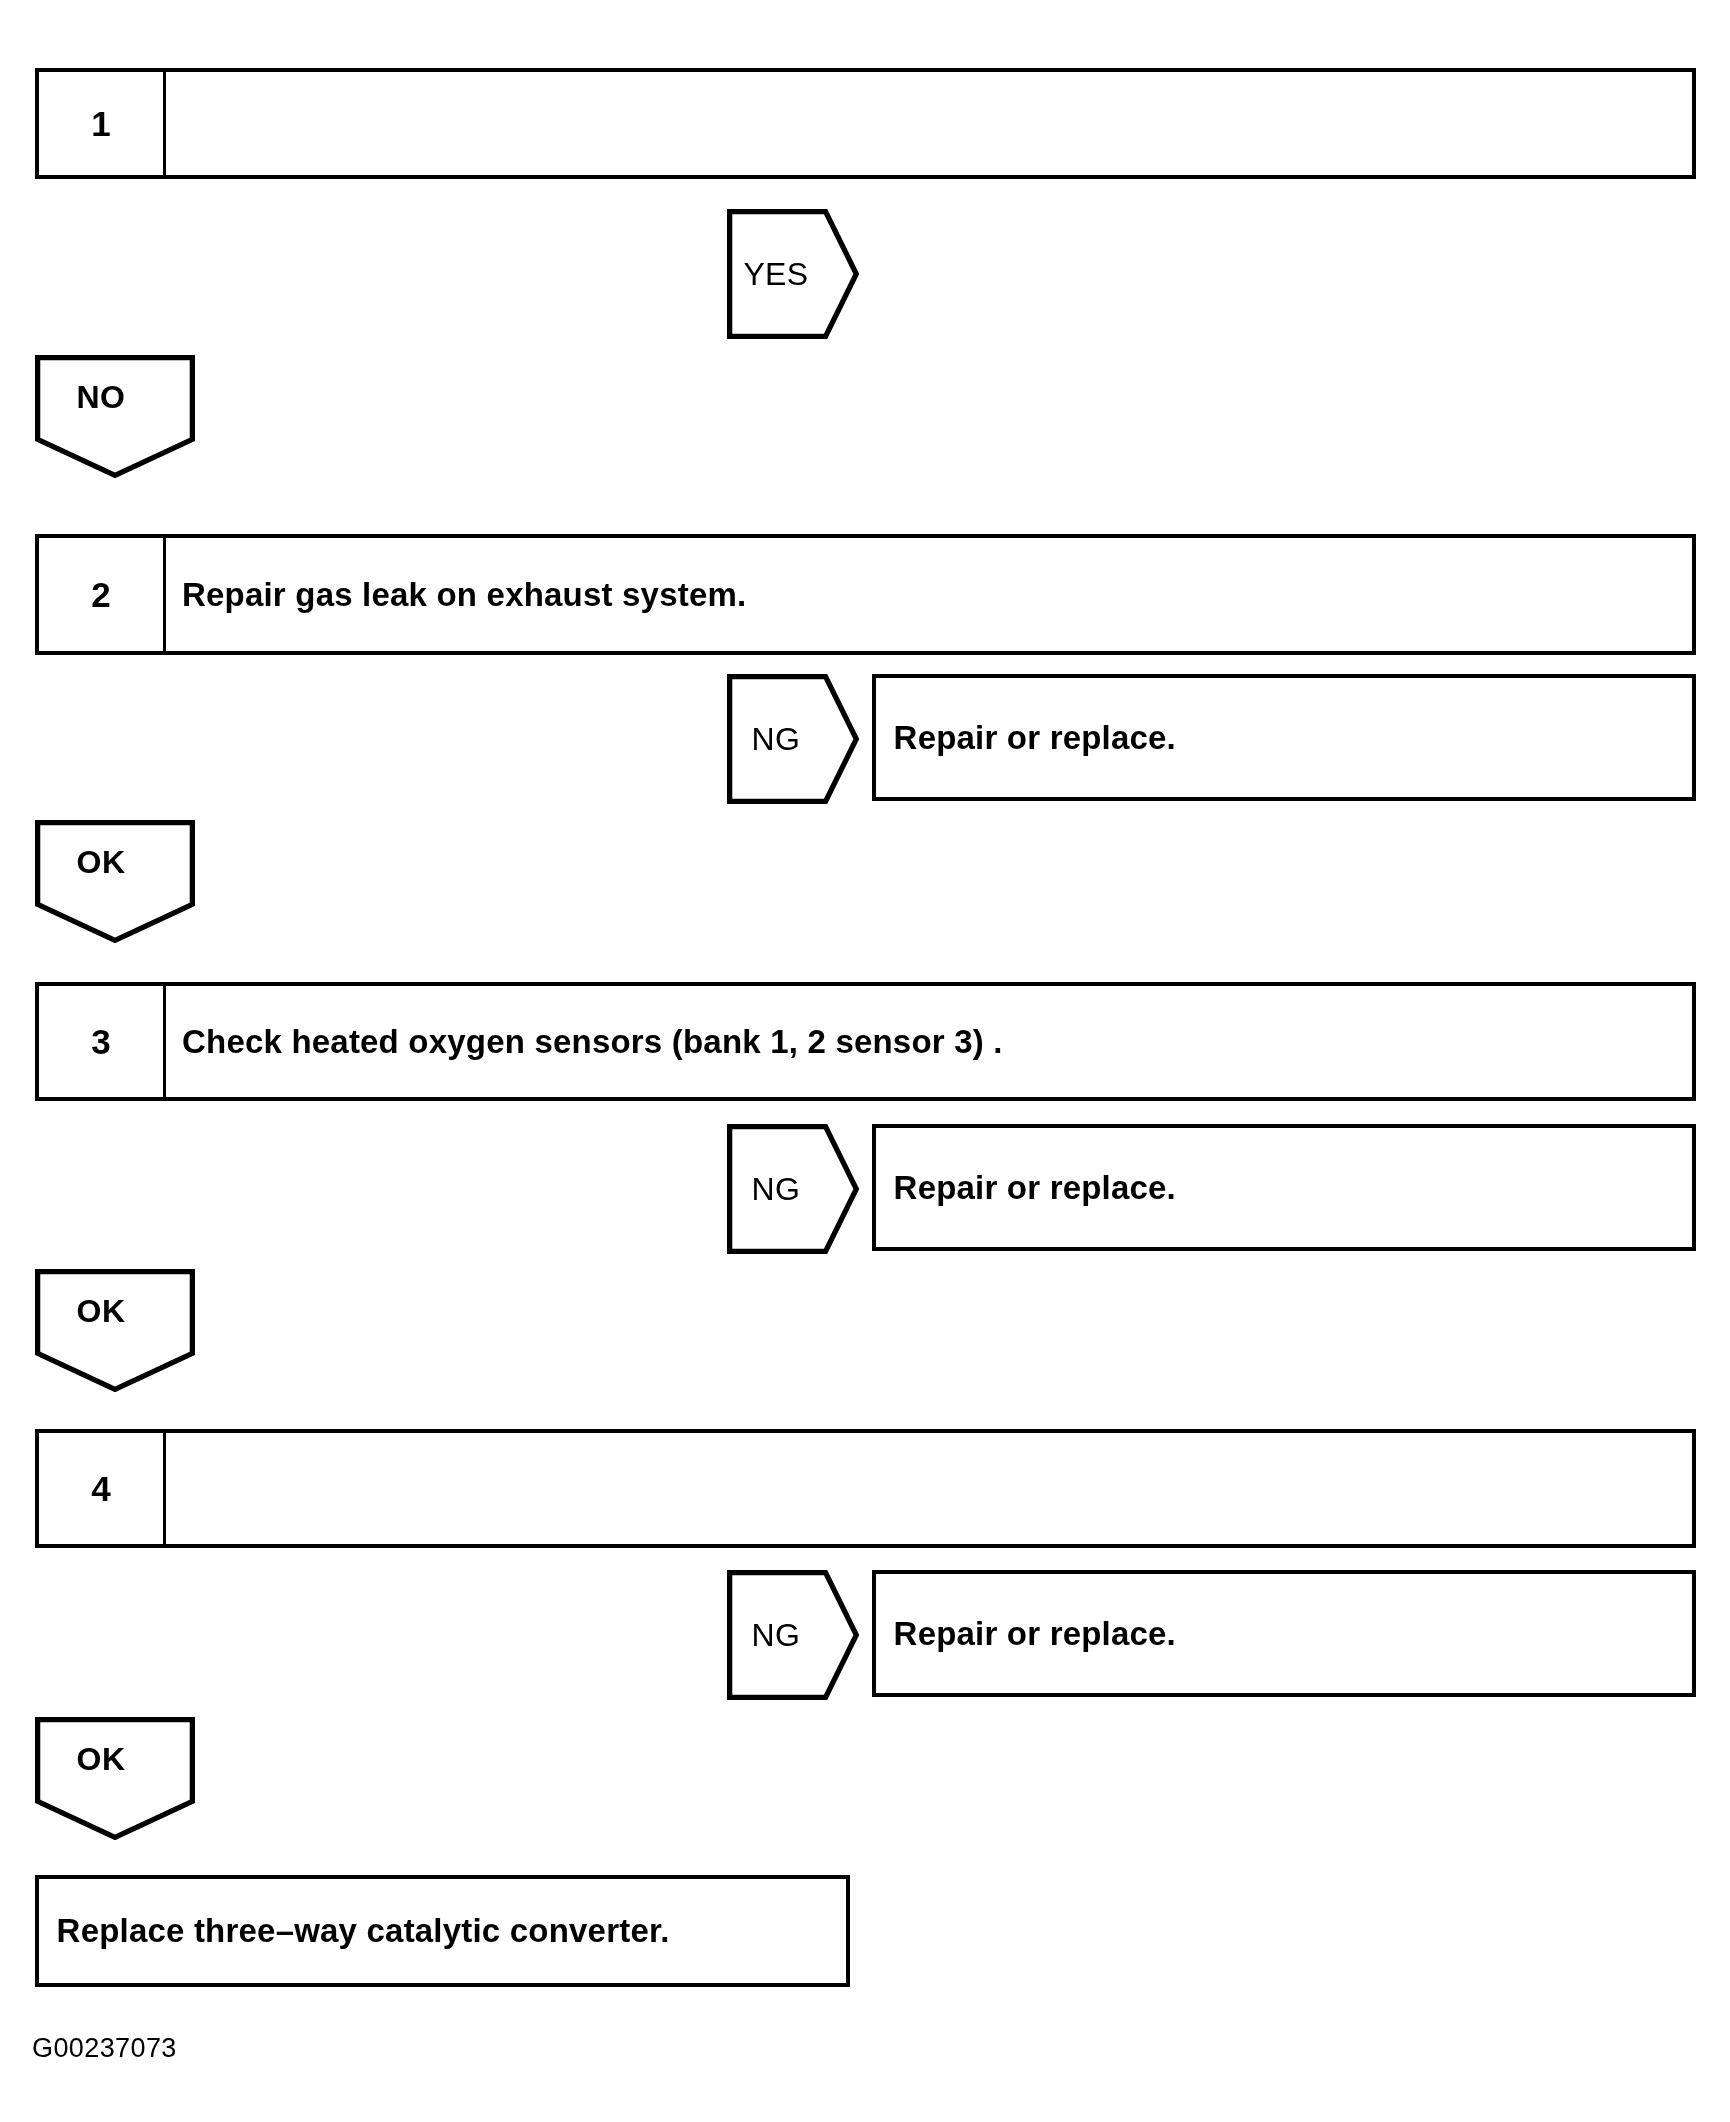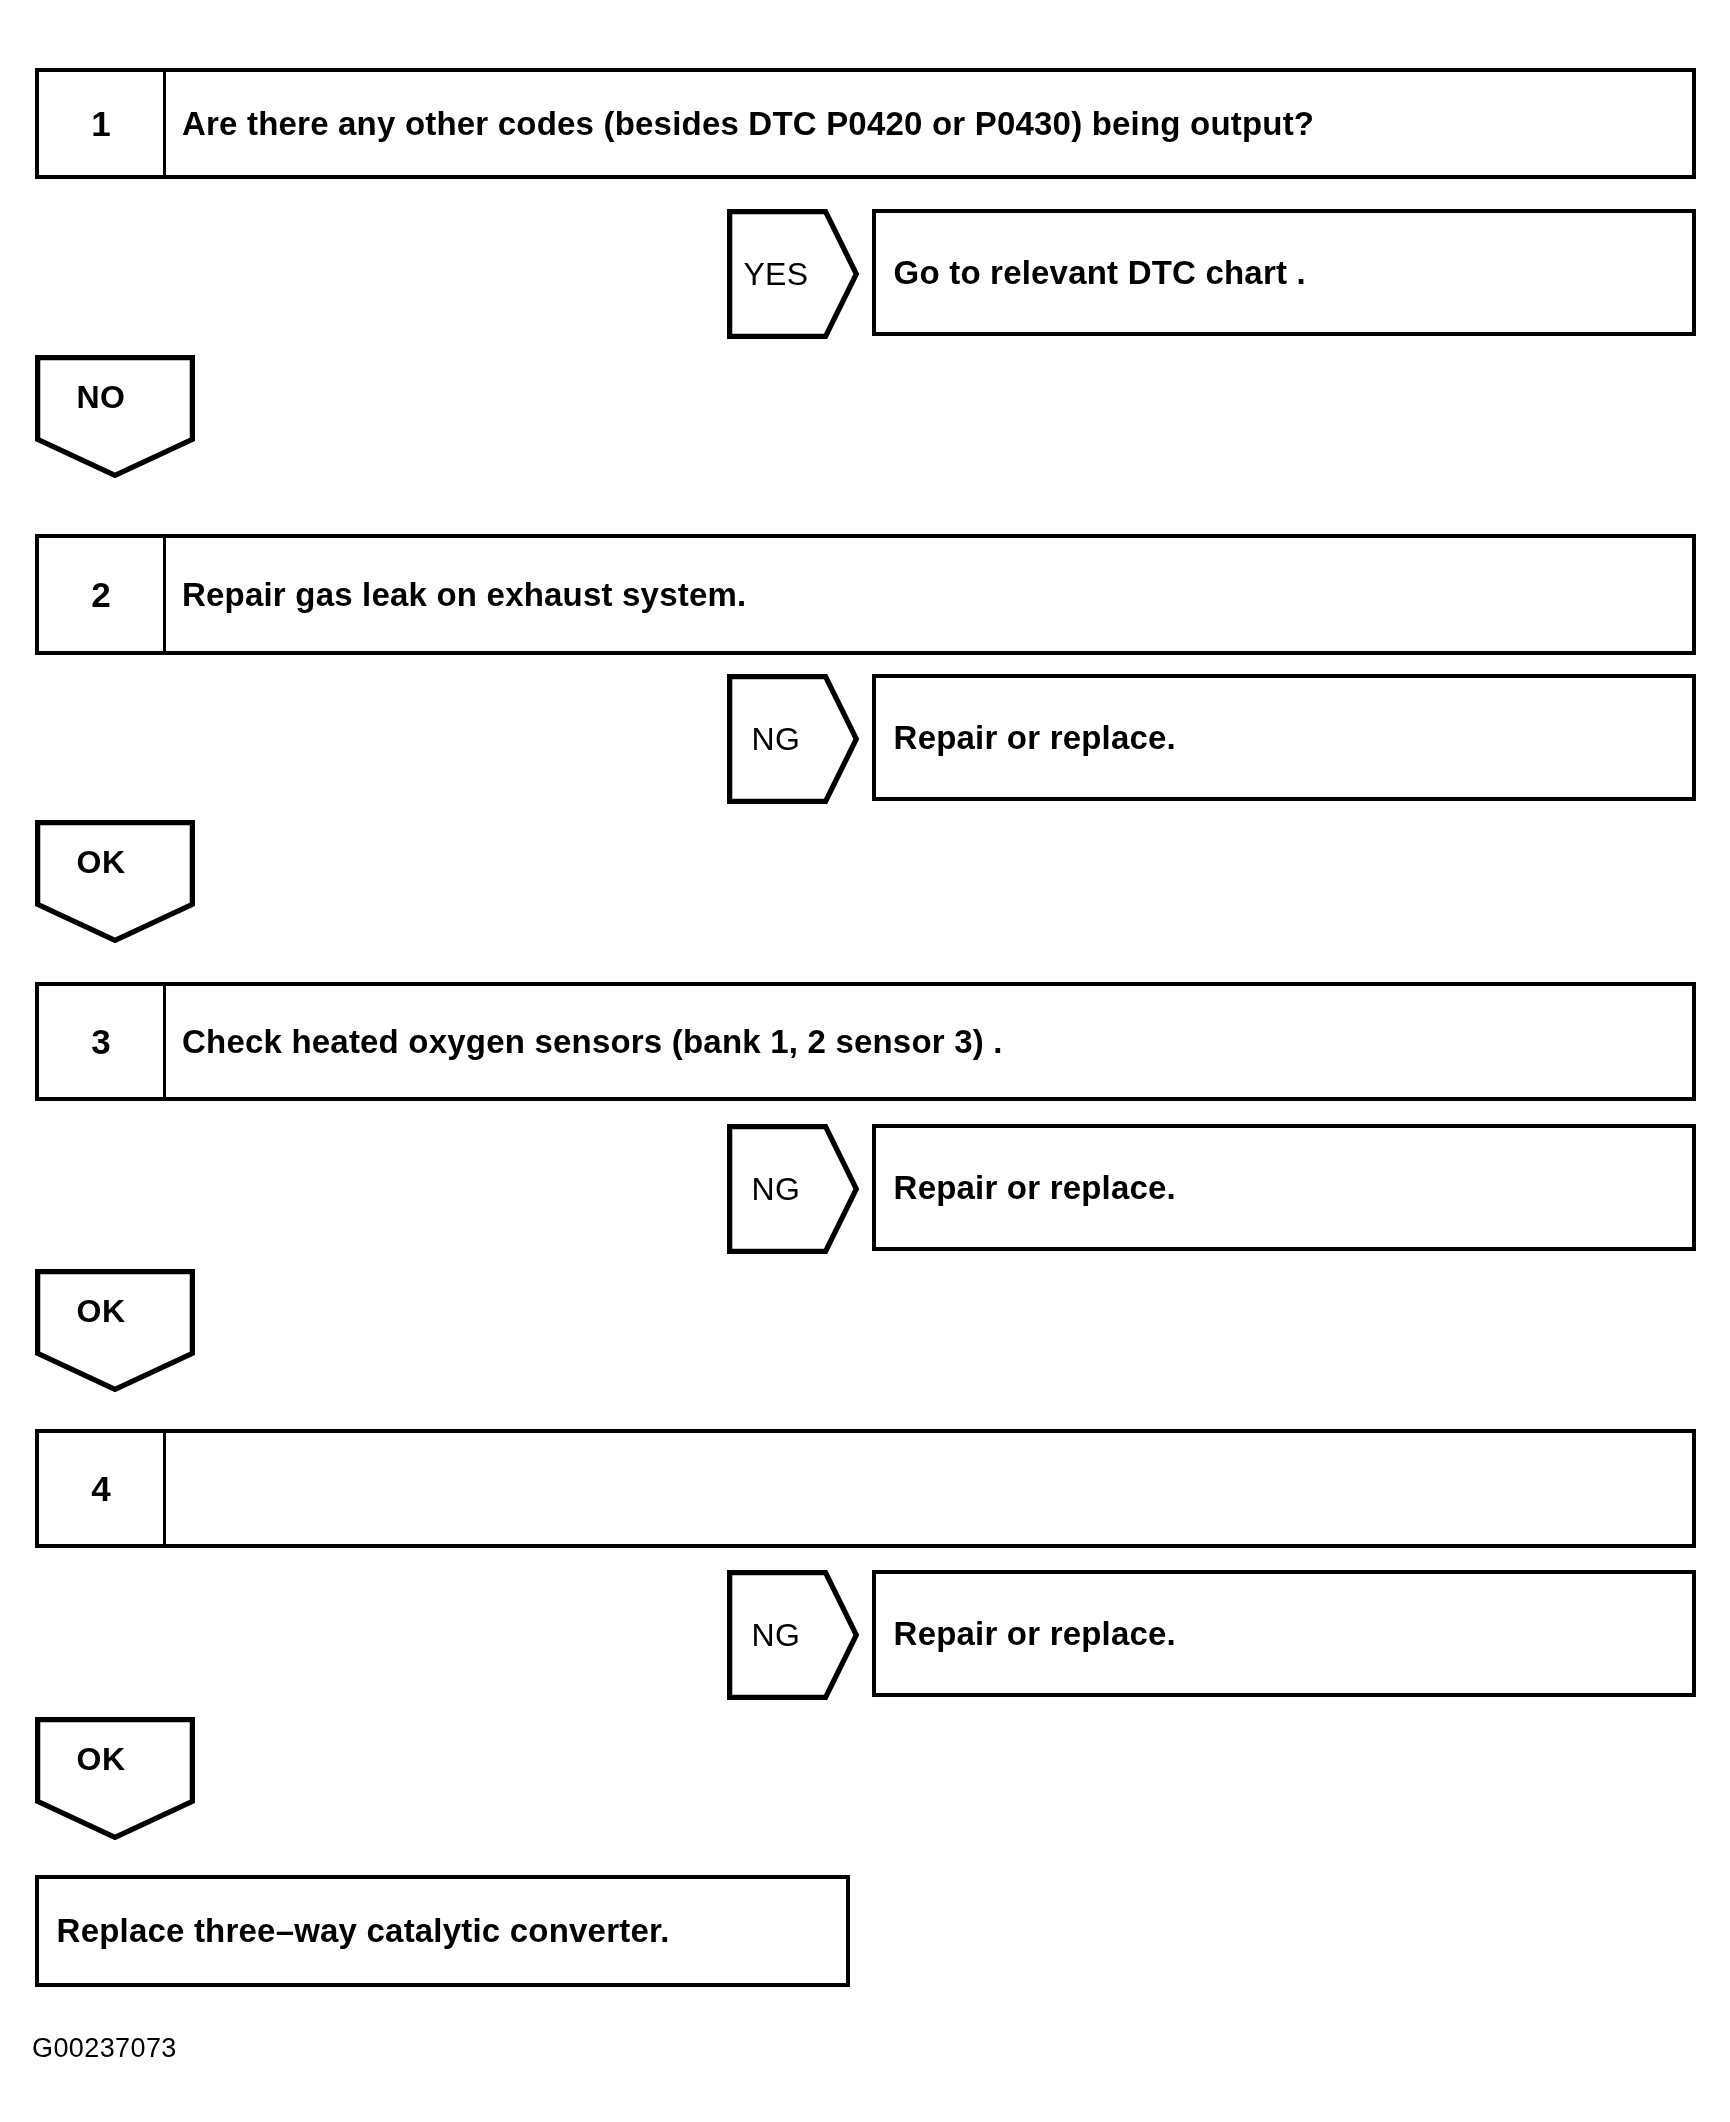--- a/index.html
+++ b/index.html
@@ -130,30 +130,28 @@
     font-family: "Liberation Sans", sans-serif;
   }
 </style>
 </head>
 <body>
 
 <div id="sheet">
 
   <div class="step-box" style="left:35px; top:68px; width:1661px; height:111px;">
     <div class="step-num">1</div>
-    <div class="step-text">Are there any other codes (besides DTC P0420 or P0430) being output?</div>
   </div>
 
   <div class="arrow-tag" style="left:727px; top:209px;">
     <svg viewBox="0 0 150 148" preserveAspectRatio="none">
       <path d="M3,3 L112,3 L147,74 L112,145 L3,145 Z" fill="#ffffff" stroke="#000000" stroke-width="6" stroke-linejoin="miter"></path>
     </svg>
     <div class="tag-label">YES</div>
   </div>
-  <div class="plain-box" style="left:872px; top:209px; width:824px; height:127px;">Go to relevant DTC chart .</div>
 
   <div class="shield-tag" style="left:35px; top:355px;">
     <svg viewBox="0 0 182 140" preserveAspectRatio="none">
       <path d="M3,3 L179,3 L179,96 L91,137 L3,96 Z" fill="#ffffff" stroke="#000000" stroke-width="6" stroke-linejoin="miter"></path>
     </svg>
     <div class="tag-label">NO</div>
   </div>
 
   <div class="step-box" style="left:35px; top:534px; width:1661px; height:121px;">
     <div class="step-num">2</div>

